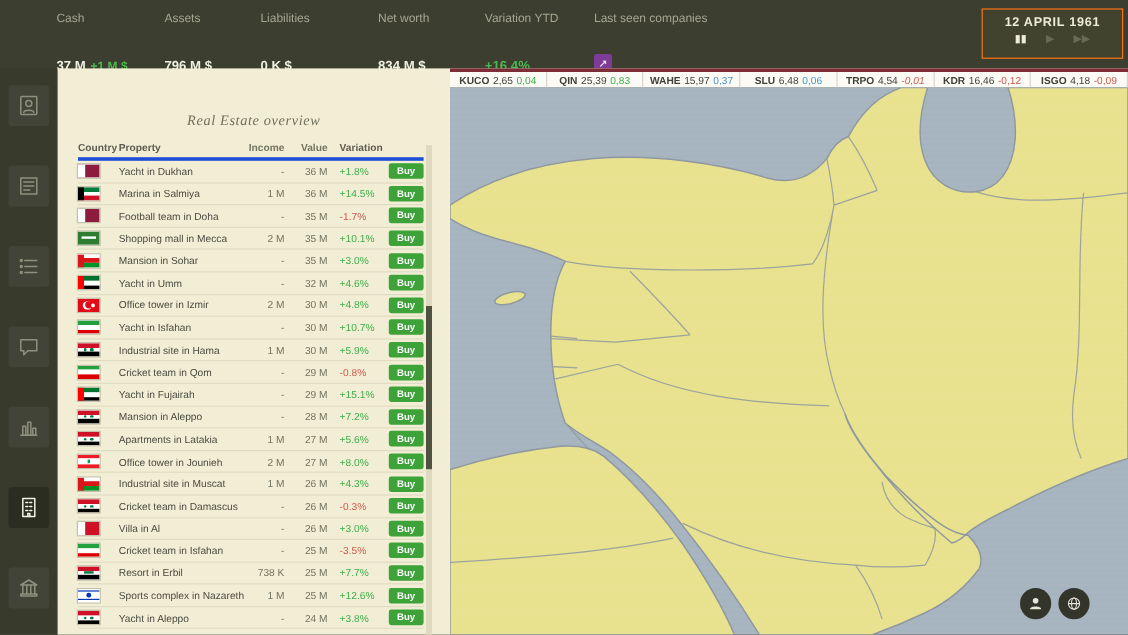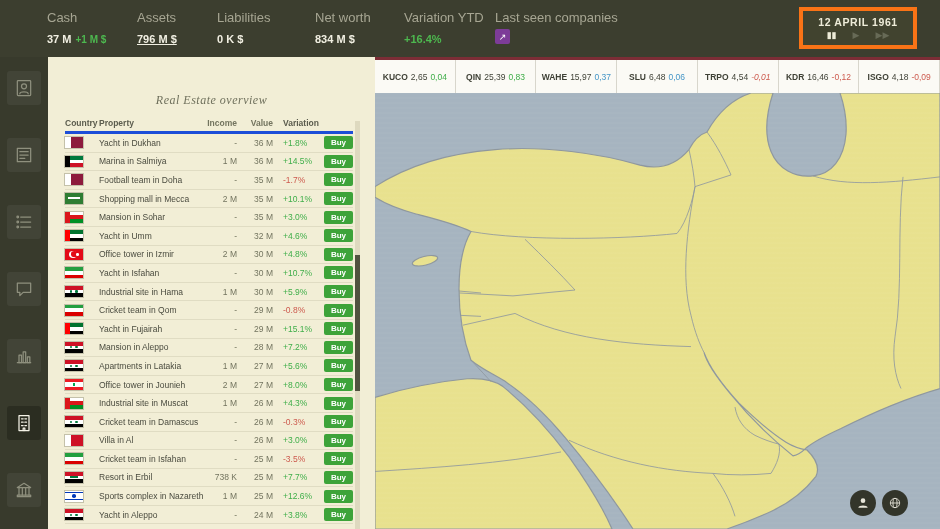--- a/index.html
+++ b/index.html
@@ -4,31 +4,31 @@
 <style>
   html,body{margin:0;padding:0}
   body{width:940px;height:529px;overflow:hidden;position:relative;
        font-family:"Liberation Sans",sans-serif;background:#3c3e2f}
 
   
   .topbar{position:absolute;left:0;top:0;width:940px;height:57px;background:#3c3e2f}
   .stat{position:absolute;top:10px}
   .stat:nth-child(1){left:47px}.stat:nth-child(2){left:137px}.stat:nth-child(3){left:217px}
   .stat:nth-child(4){left:315px}.stat:nth-child(5){left:404px}.stat:nth-child(6){left:495px}
-  .stat .lbl{font-size:13px;color:#a7a693;margin-bottom:4px;white-space:nowrap}
+  .stat .lbl{font-size:10px;color:#a7a693;margin-bottom:24px;white-space:nowrap}
   .stat .vrow{white-space:nowrap}
   .stat .val{font-size:11px;font-weight:bold;color:#f1efe2}
   .stat .val.underline{text-decoration:underline;cursor:pointer}
   .stat .val.pos{color:#4db84f}
   .stat .extra{font-size:10px;font-weight:bold;color:#4db84f;margin-left:4px}
   .purple-btn{width:15px;height:15px;border-radius:2px;background:#7d3c98;color:#fff;
               font-size:9px;display:flex;align-items:center;justify-content:center;
               margin-top:2px;cursor:pointer}
-  .date-widget{position:absolute;top:7px;right:23px;width:118px;height:42px;
-               border:4px solid #f97316;background:#41432f;box-sizing:border-box}
+  .date-widget{position:absolute;top:7px;right:4px;width:118px;height:42px;
+               border:1px solid #f97316;background:#41432f;box-sizing:border-box}
   .date-text{font-size:10.5px;font-weight:bold;color:#eeecd9;text-align:center;
              letter-spacing:.6px;margin-top:5px}
   .controls{display:flex;justify-content:center;gap:16px;margin-top:3px}
   .ctrl{font-size:9px;color:#676a56;cursor:pointer;line-height:1}
   .ctrl.active{color:#eeecd9}
 
   
   .sidebar{position:absolute;left:0;top:57px;width:48px;height:472px;background:#383a2c}
   .side-btn{width:34px;height:34px;margin:33px auto 0;border-radius:3px;background:#424437;
             display:flex;align-items:center;justify-content:center;color:#8f907e;cursor:pointer}
@@ -57,21 +57,21 @@
            padding:2px 7px;border-radius:2px;cursor:pointer}
   .flag{position:relative;width:18px;height:11px;background:#fff;overflow:hidden;
         outline:1px solid rgba(60,60,40,.25);display:inline-block}
   .flag i{position:absolute;display:block}
   .scroll-track{position:absolute;left:307px;top:64px;width:5px;height:438px;background:#ded9bf;cursor:pointer}
   .scroll-thumb{position:absolute;left:0;top:134px;width:5px;height:136px;background:#50523f;cursor:grab}
 
   
   .map-col{position:absolute;left:375px;top:57px;width:565px;height:472px;
            display:flex;flex-direction:column}
-  .tickerbar{height:36px;flex:none;background:#fbfaf5;border-top:3px solid #7c2d36;
+  .tickerbar{height:16px;flex:none;background:#fbfaf5;border-top:3px solid #7c2d36;
              box-sizing:border-box;display:flex}
   .tcell{flex:1;display:flex;align-items:center;justify-content:center;gap:3px;
          border-right:1px solid #d8d6cc;font-size:8.5px;color:#3f4136;cursor:pointer;
          white-space:nowrap;overflow:hidden}
   .tname{font-weight:bold}
   .map{flex:1;position:relative;overflow:hidden}
   .map svg.geo{position:absolute;left:0;top:0;width:100%;height:100%}
   .map::after{content:'';position:absolute;inset:0;pointer-events:none;
               background:repeating-linear-gradient(0deg,rgba(255,255,255,.025) 0 2px,transparent 2px 5px)}
   .map-btn{position:absolute;bottom:13px;width:26px;height:26px;border-radius:50%;

